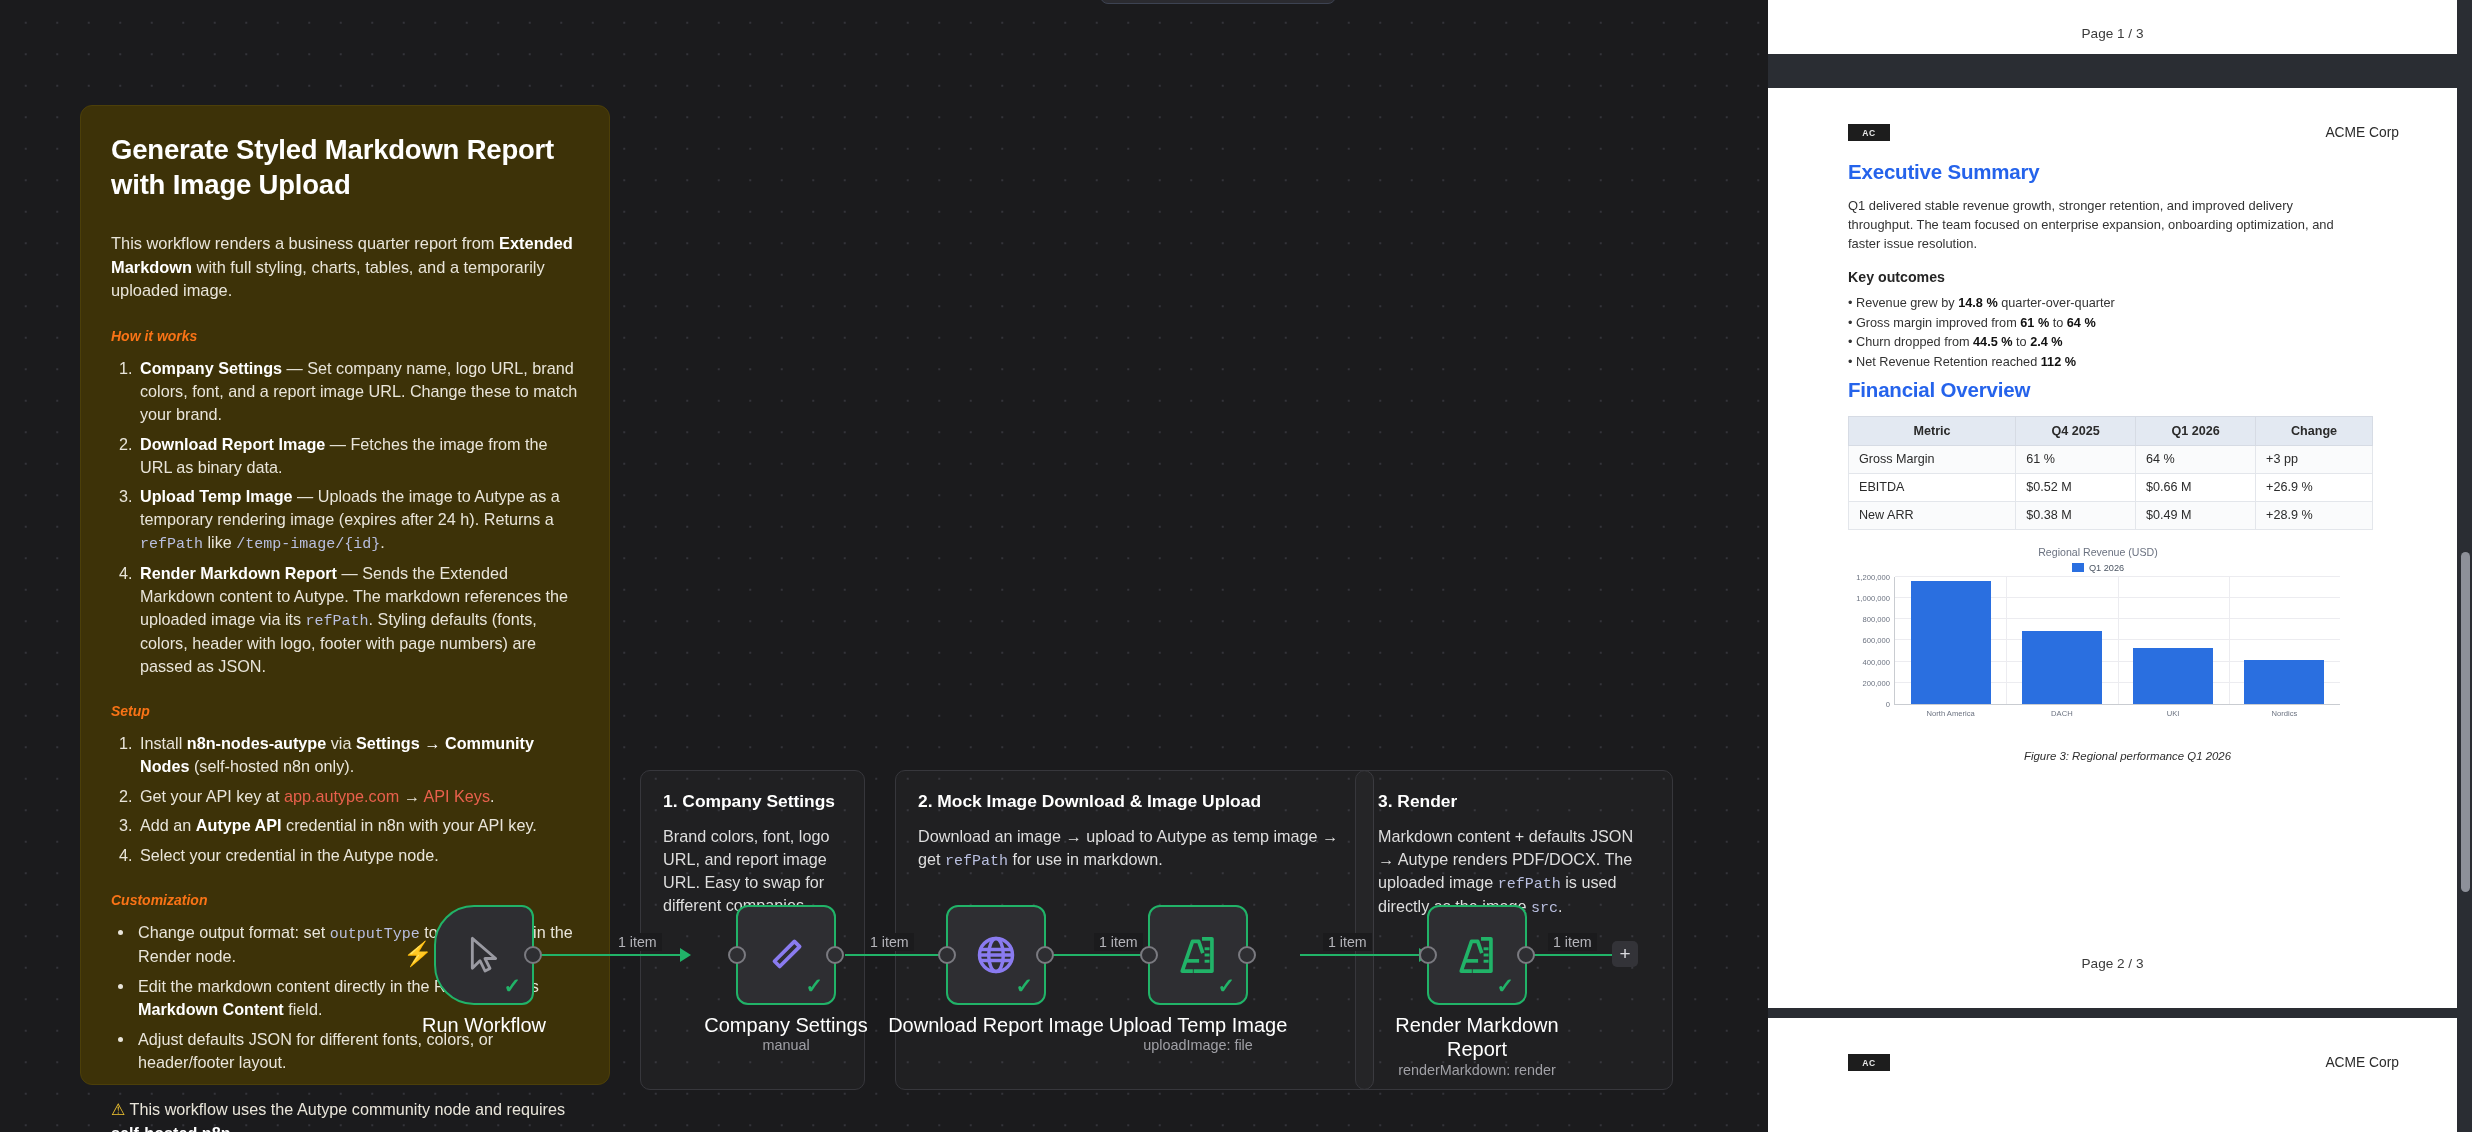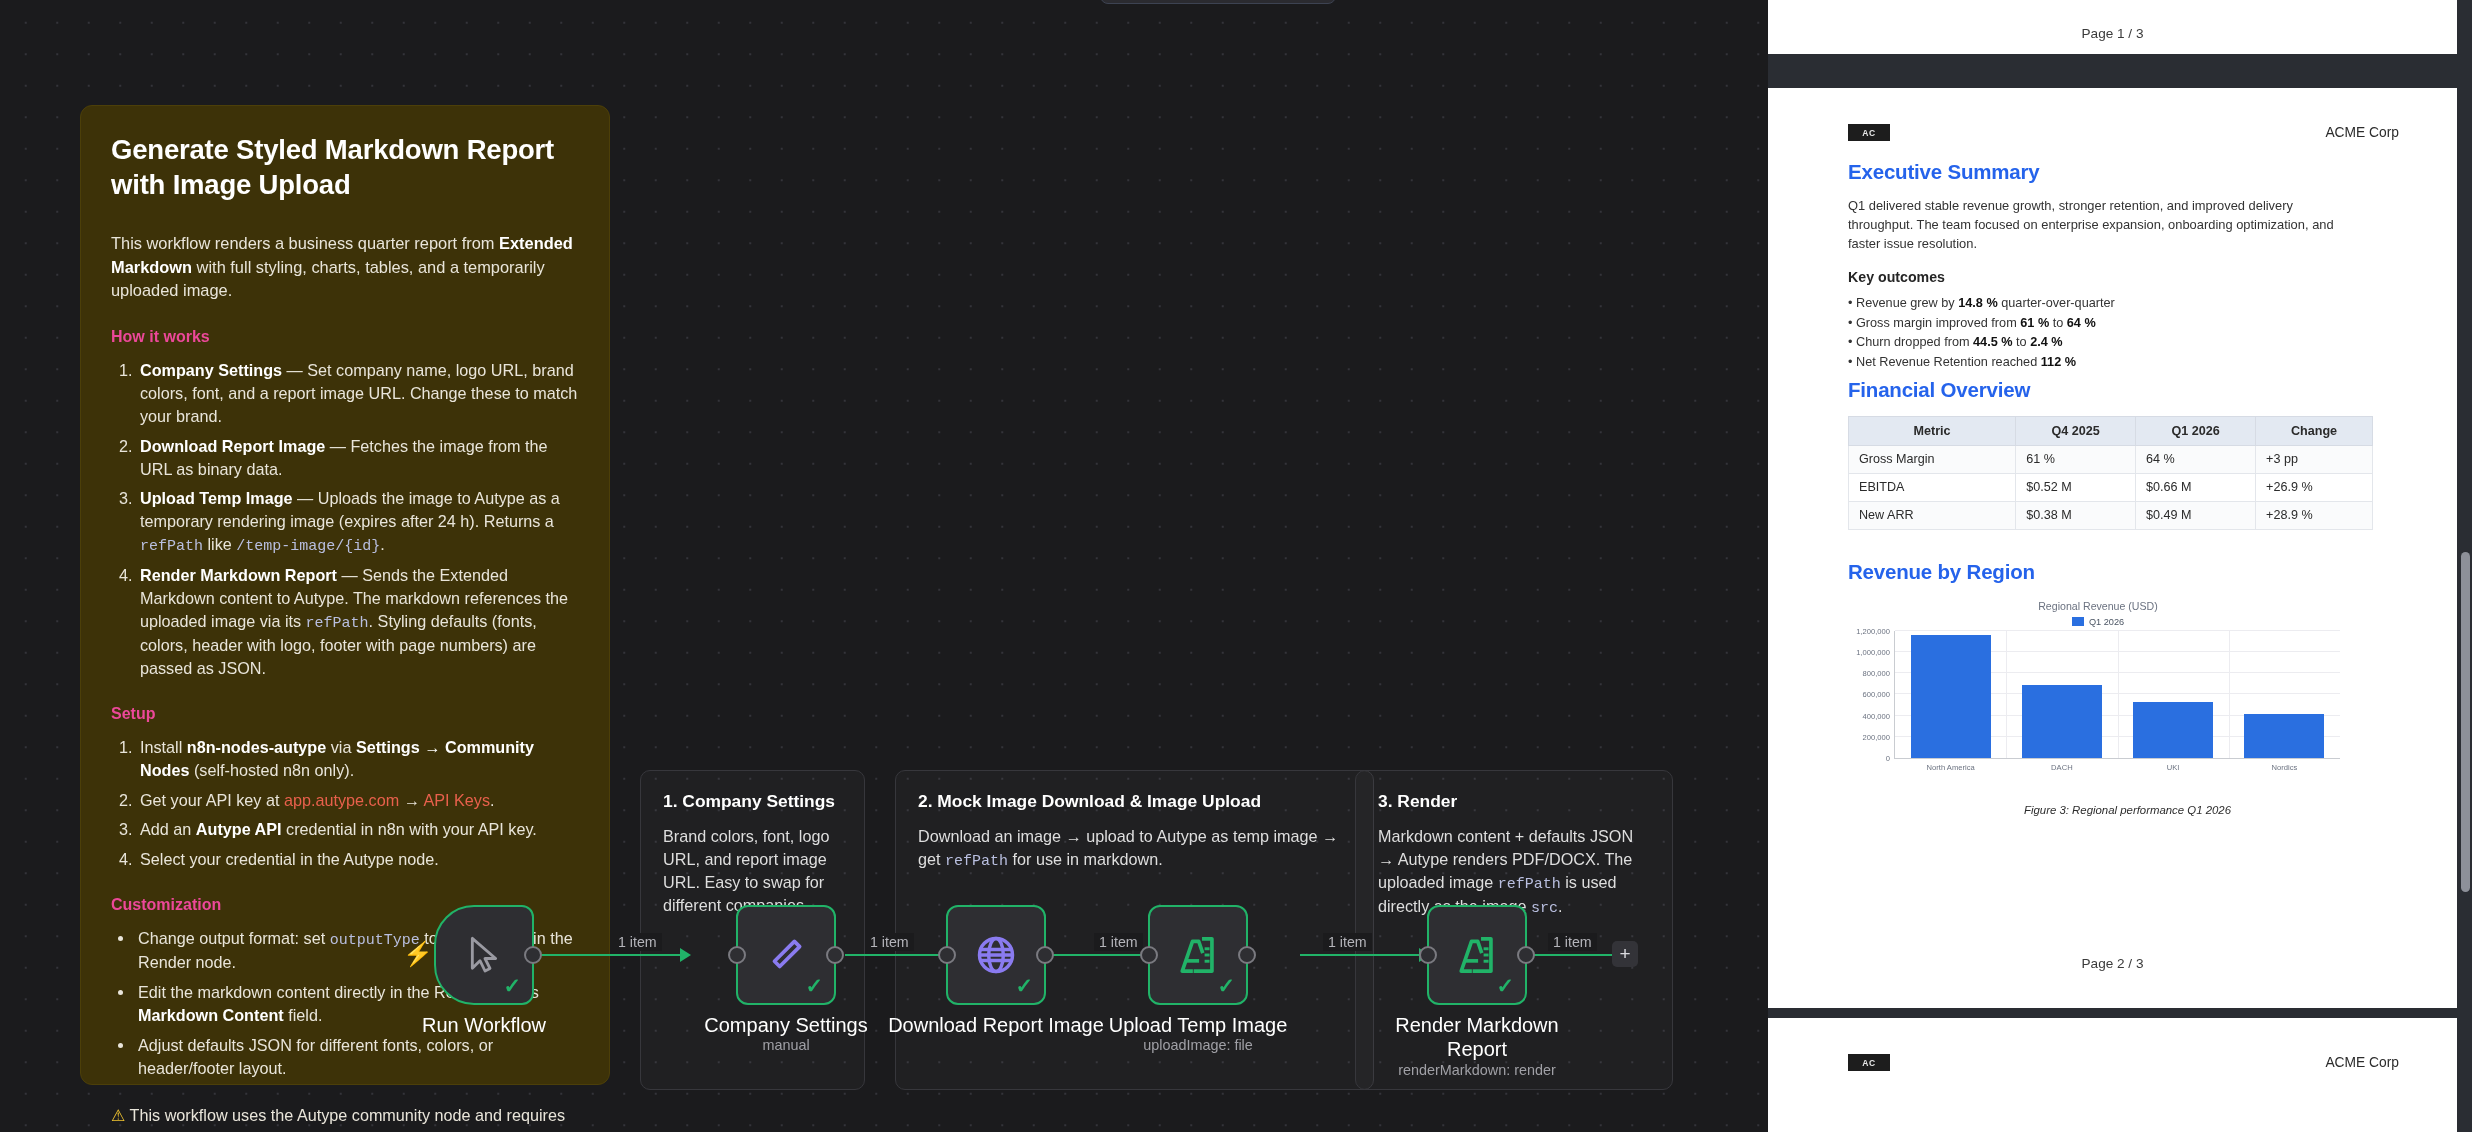--- a/index.html
+++ b/index.html
@@ -42,22 +42,23 @@
   }
   .sticky h1 {
     font-size: 27.5px; line-height: 1.28; font-weight: 700;
     color: #ffffff; letter-spacing: -0.2px; margin-bottom: 30px;
   }
   .sticky p.lead {
     font-size: 16.4px; line-height: 1.42; color: #e9e5da;
     margin-bottom: 26px;
   }
   .sticky h2 {
-    font-size: 16px; font-weight: 700; color: #ec4899;
+    font-size: 14px; font-weight: 700; color: #f97316;
     margin-bottom: 13px;
+    font-style: italic;
   }
   .sticky ol, .sticky ul { margin: 0 0 25px 0; padding-left: 26px; }
   .sticky ol li, .sticky ul li {
     font-size: 16.2px; line-height: 1.41; color: #e9e5da;
     margin-bottom: 7px; padding-left: 3px;
   }
   .sticky ul { padding-left: 24px; }
   .sticky b, .sticky strong { color: #ffffff; font-weight: 700; }
   .sticky code, .mono {
     font-family: "Liberation Mono", "DejaVu Sans Mono", monospace;
@@ -448,21 +449,20 @@
             </tr>
             <tr>
               <td>New ARR</td>
               <td>$0.38 M</td>
               <td>$0.49 M</td>
               <td>+28.9 %</td>
             </tr>
           </tbody>
         </table>
 
-        <h2 class="pdfh" style="margin-top:30px;">Revenue by Region</h2>
 
         <div class="chart-wrap" style="margin-top:16px;">
           <div class="chart-title">Regional Revenue (USD)</div>
           <div class="chart-legend">
             <span class="legend-swatch"></span>
             <span>Q1 2026</span>
           </div>
           <div class="plot" id="plot">
               <div class="ytick" style="bottom: 0%; transform: translateY(50%);">0</div>
               <div class="gl" style="bottom: 16.6667%;"></div>

